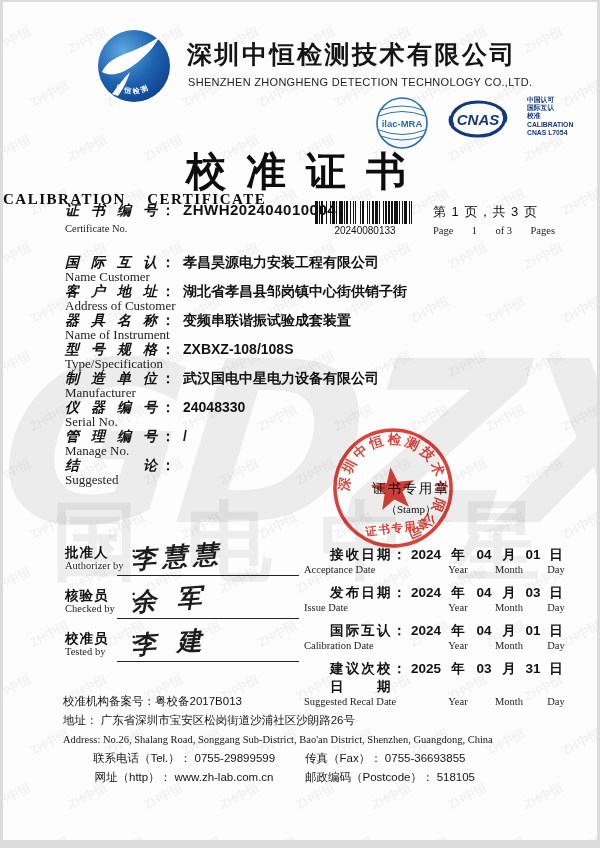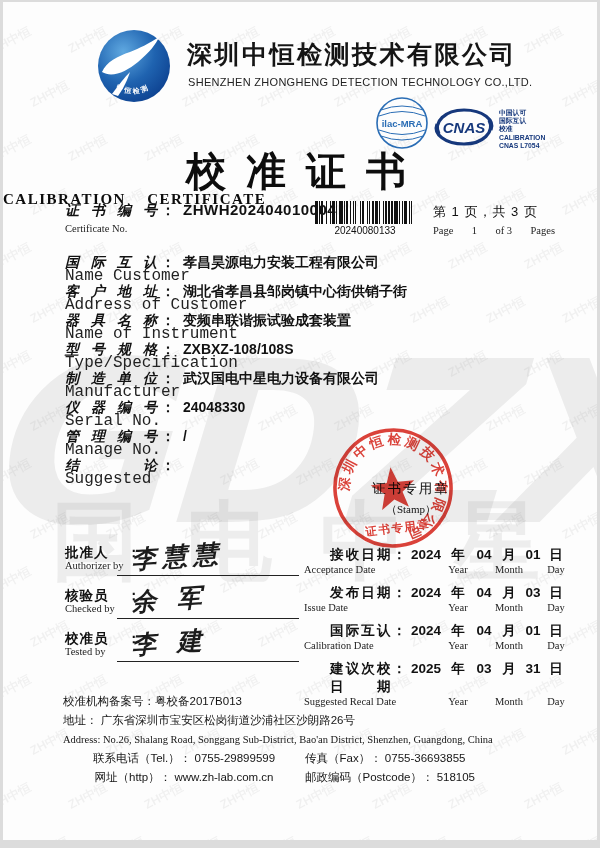--- a/index.html
+++ b/index.html
@@ -17,21 +17,21 @@
   .wm-big-cn { position:absolute; left:0; top:496px; width:594px; text-align:center;
                font-weight:900; font-size:86px; line-height:1; letter-spacing:48px; padding-left:40px;
                color:rgba(125,125,125,0.12); }
 
   
   .hdr-logo { position:absolute; left:93px; top:26px; width:76px; height:76px; z-index:1; }
   .company-cn { position:absolute; left:184px; top:36px; z-index:1; font-size:25px; font-weight:bold;
                 letter-spacing:2.5px; color:#151515; white-space:nowrap; }
   .company-en { position:absolute; left:185px; top:74px; z-index:1; font-size:11px; letter-spacing:0.3px;
                 color:#222; white-space:nowrap; }
-  .accred { position:absolute; left:372px; top:94px; z-index:1; display:flex; align-items:flex-end; gap:2px; }
+  .accred { position:absolute; left:372px; top:94px; z-index:1; display:flex; align-items:flex-start; gap:16px; }
   .accred-lines { font-size:6.8px; line-height:8.2px; color:#16387c; font-weight:bold; }
 
   
   .title-cn { position:absolute; left:0; top:142px; width:594px; z-index:1; text-align:center;
               font-family:"Liberation Serif", serif; font-size:40px; font-weight:bold;
               letter-spacing:20px; padding-left:12px; color:#0d0d0d; }
   .title-en { position:absolute; left:0; top:189px; width:594px; z-index:1; text-align:left;
               font-family:"Liberation Serif", serif; font-size:15px; font-weight:bold;
               letter-spacing:1.5px; word-spacing:16px; color:#0d0d0d; }
 
@@ -50,21 +50,21 @@
   .page-info { position:absolute; left:430px; top:201px; width:132px; z-index:1; }
   .page-cn { font-size:13px; color:#111; letter-spacing:1px; white-space:nowrap; }
   .page-en { display:flex; justify-content:space-between; margin-top:4px; width:122px;
              font-family:"Liberation Serif", serif; font-size:10.5px; color:#222; }
 
   
   .fields { position:absolute; left:62px; top:252px; width:490px; z-index:1; }
   .field-row { height:29px; }
   .field-line { display:flex; align-items:baseline; height:17px; }
   .f-value { font-size:14px; font-weight:bold; color:#111; white-space:nowrap; }
-  .f-sub { font-family:Liberation Mono, monospace; font-size:16px; color:#222; line-height:11px; }
+  .f-sub { font-family:Liberation Serif, serif; font-size:13px; color:#222; line-height:11px; }
 
   
   .stamp-label { position:absolute; left:350px; top:478px; width:116px; z-index:1; text-align:center; }
   .stamp-label-cn { font-size:13.5px; letter-spacing:2px; color:#111; }
   .stamp-label-en { font-family:"Liberation Serif", serif; font-size:11px; color:#111; margin-top:4px; }
   .stamp-svg { position:absolute; left:316px; top:424px; z-index:2; transform:rotate(-7deg);
                mix-blend-mode:multiply; opacity:0.88; }
 
   
   .sigs { position:absolute; left:62px; top:538px; width:238px; z-index:1; }

